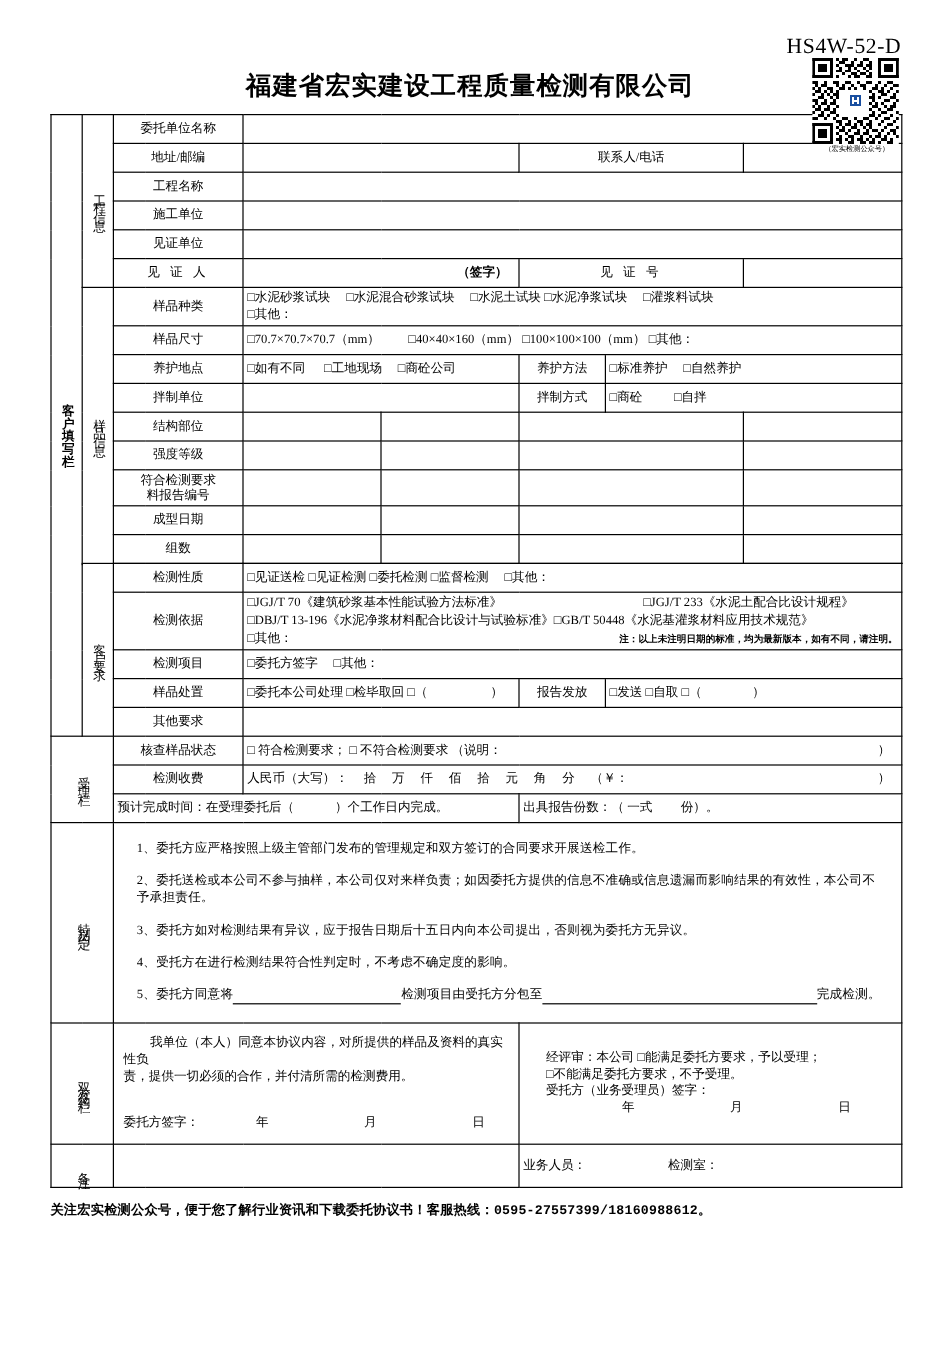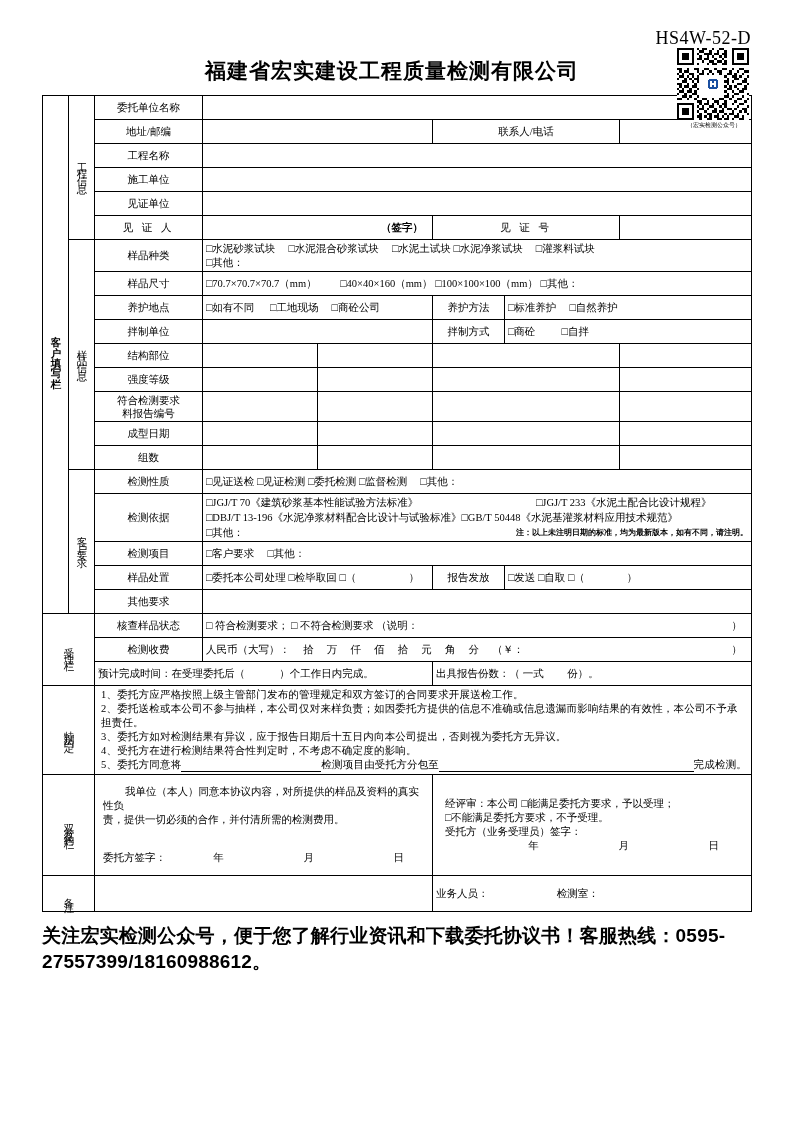--- a/index.html
+++ b/index.html
@@ -139,47 +139,47 @@
     letter-spacing: 0;
   }
 
   
   .terms {
     font-size: 8.6px;
     line-height: 15.5px;
     padding: 2px 4px 2px 6px !important;
     letter-spacing: .2px;
   }
-  .terms p { margin: 0; }
+  .terms p { margin: 13px; }
   .ul { border-bottom: 1px solid #000; display: inline-block; }
 
   
   .sig-left {
     font-size: 10.6px;
     line-height: 26px;
     padding: 4px 8px 4px 8px !important;
     vertical-align: top;
     height: 92px;
   }
   .sig-right {
     font-size: 10.2px;
     line-height: 24px;
-    padding: 4px 12px !important;
+    padding: 4px 22px !important;
     vertical-align: top;
   }
   .indent2 { text-indent: 22px; }
   .dates { letter-spacing: 14px; }
 
   
   .footer {
     margin-top: 11px;
-    font-size: 19px;
+    font-size: 11px;
     font-weight: bold;
     letter-spacing: .2px;
-    font-family: Liberation Sans, sans-serif;
+    font-family: Liberation Mono, monospace;
   }
 </style>
 </head>
 <body>
 
 <div class="page">
 
   <div class="doc-code">HS4W-52-D</div>
 
   <div class="qr-wrap">
@@ -525,21 +525,21 @@
         </div>
         <div class="nowrap">□DBJ/T 13-196《水泥净浆材料配合比设计与试验标准》□GB/T 50448《水泥基灌浆材料应用技术规范》</div>
         <div style="display:flex;justify-content:space-between;align-items:flex-end">
           <span>□其他：</span>
           <span class="tiny-note" style="font-weight:bold">注：以上未注明日期的标准，均为最新版本，如有不同，请注明。</span>
         </div>
       </td>
     </tr>
     <tr class="rowh">
       <td class="lbl" colspan="2">检测项目</td>
-      <td colspan="5" class="cell-txt">□客户要求 　□其他：</td>
+      <td colspan="5" class="cell-txt">□委托方签字 　□其他：</td>
     </tr>
     <tr class="rowh">
       <td class="lbl" colspan="2">样品处置</td>
       <td colspan="2" class="cell-txt">□委托本公司处理 □检毕取回 □（　　　　　）</td>
       <td class="lbl">报告发放</td>
       <td colspan="2" class="cell-txt">□发送 □自取 □（　　　　）</td>
     </tr>
     <tr class="rowh">
       <td class="lbl" colspan="2">其他要求</td>
       <td colspan="5" class="blank"></td>

